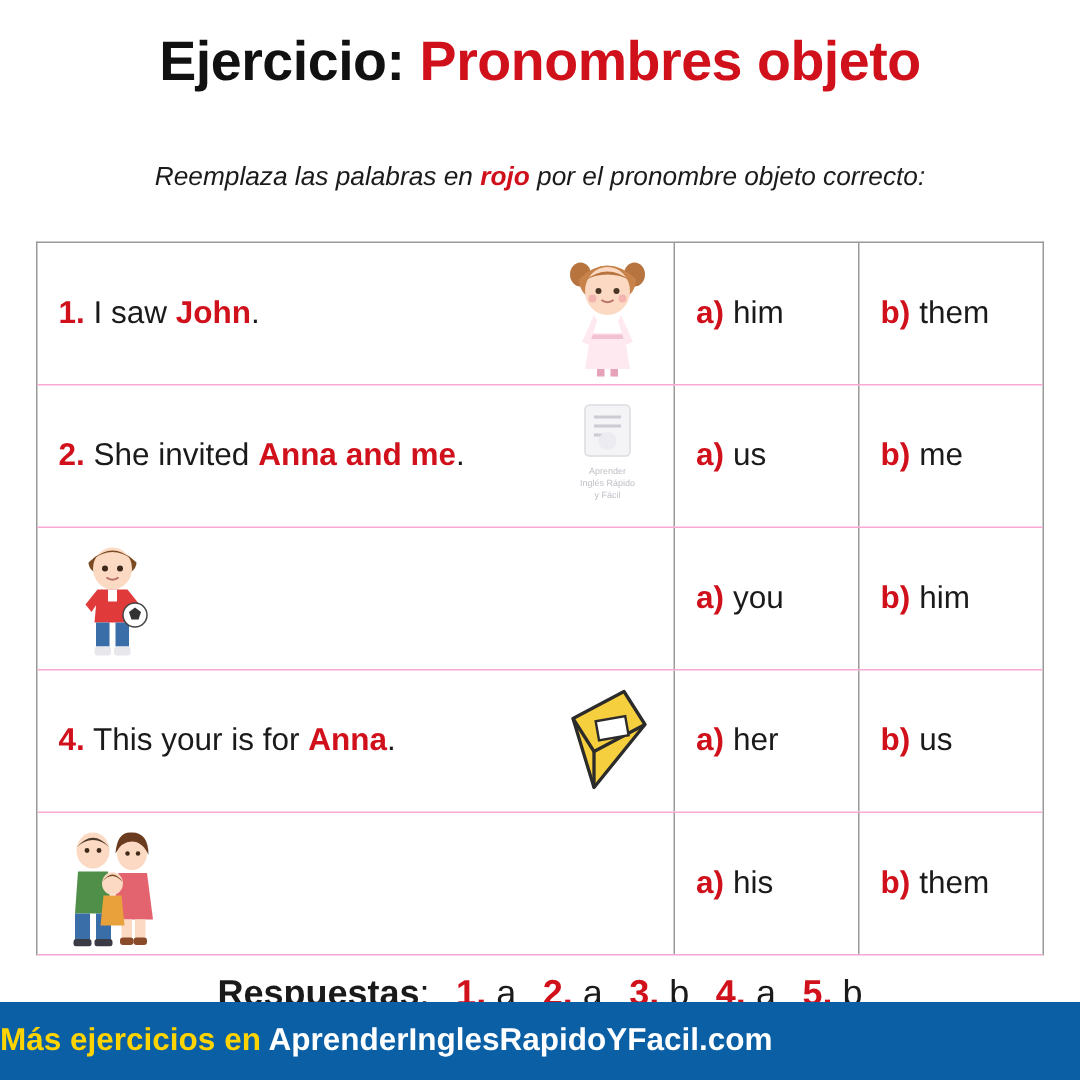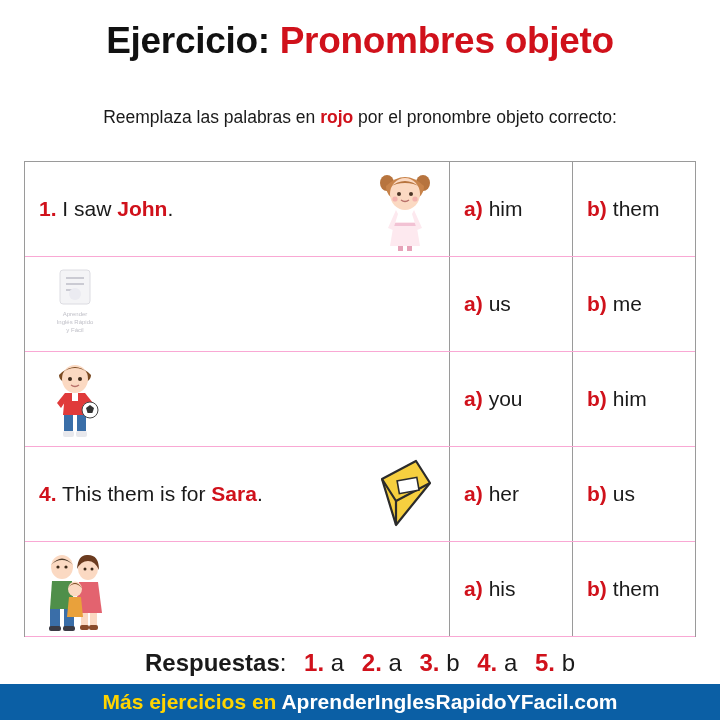--- a/index.html
+++ b/index.html
@@ -34,20 +34,21 @@
   }
   .title .black { color: #111111; }
   .title .red { color: #d0111b; }
 
   
   .instruction {
     text-align: center;
     font-size: 17.5px;
     margin-top: 20px;
     color: #1a1a1a;
+    font-style: italic;
   }
   .instruction .red { color: #d0111b; font-weight: bold; }
 
   
   .table-wrap {
     margin: 16px 24px 0 24px;
     border: 1px solid #9a9a9a;
     border-bottom: none;
   }
   .row {
@@ -102,25 +103,25 @@
   .answers .lbl { font-weight: bold; }
   .answers .anum { color: #d0111b; font-weight: bold; }
   .answers .agroup { margin-left: 11px; }
 
   
   .footer {
     position: absolute;
     left: 0;
     bottom: 0;
     width: 720px;
-    height: 36px;
+    height: 52px;
     background: #0b5fa5;
     display: flex;
     align-items: center;
-    justify-content: center;
+    justify-content: flex-start;
   }
   .footer-text {
     font-size: 21px;
     font-weight: bold;
     white-space: nowrap;
   }
   .footer-text .yellow { color: #ffd400; }
   .footer-text .white { color: #ffffff; }
 
   
@@ -174,20 +175,23 @@
           <span>him</span>
       </div>
       <div class="cell-opt">
         <span class="opt-letter">b)</span>
           <span>them</span>
       </div>
     </div>
 
     <div class="row">
       <div class="cell-sentence">
+        <div class="sentence-text">
+          <span class="num">2.</span><span> She invited </span><span class="hl">Anna and me</span><span>.</span>
+        </div>
         <div class="art watermark-art">
           <svg width="62" height="80" viewBox="0 0 62 80">
             <rect x="16" y="6" width="30" height="34" rx="3" fill="#f3f3f5" stroke="#d6d6dc"></rect>
             <path d="M22 14 h18 M22 20 h18 M22 26 h12" stroke="#c3c3cc" stroke-width="2"></path>
             <circle cx="31" cy="30" r="6" fill="#e8e8ef"></circle>
             <text x="31" y="52" font-family="'Liberation Sans', sans-serif" font-size="6" fill="#b4b4bd" text-anchor="middle">Aprender</text>
             <text x="31" y="60" font-family="'Liberation Sans', sans-serif" font-size="6" fill="#b4b4bd" text-anchor="middle">Inglés Rápido</text>
             <text x="31" y="68" font-family="'Liberation Sans', sans-serif" font-size="6" fill="#b4b4bd" text-anchor="middle">y Fácil</text>
           </svg>
         </div>
@@ -231,21 +235,21 @@
       </div>
       <div class="cell-opt">
         <span class="opt-letter">b)</span>
           <span>him</span>
       </div>
     </div>
 
     <div class="row">
       <div class="cell-sentence">
         <div class="sentence-text">
-          <span class="num">4.</span><span> This them is for </span><span class="hl">Sara</span><span>.</span>
+          <span class="num">4.</span><span> This your is for </span><span class="hl">Anna</span><span>.</span>
         </div>
         <div class="art">
           <svg width="66" height="82" viewBox="0 0 66 82">
             <path d="M10 26 L44 8 L58 30 L24 72 Z" fill="#f6cf3f" stroke="#2b2b2b" stroke-width="2.2" stroke-linejoin="round"></path>
             <path d="M10 26 L24 48 L58 30" fill="none" stroke="#2b2b2b" stroke-width="2.2" stroke-linejoin="round"></path>
             <path d="M24 48 L24 72" fill="none" stroke="#2b2b2b" stroke-width="2.2"></path>
             <rect x="26" y="26" width="20" height="13" fill="#ffffff" stroke="#2b2b2b" stroke-width="1.6" transform="rotate(-10 36 32)"></rect>
           </svg>
         </div>
       </div>

